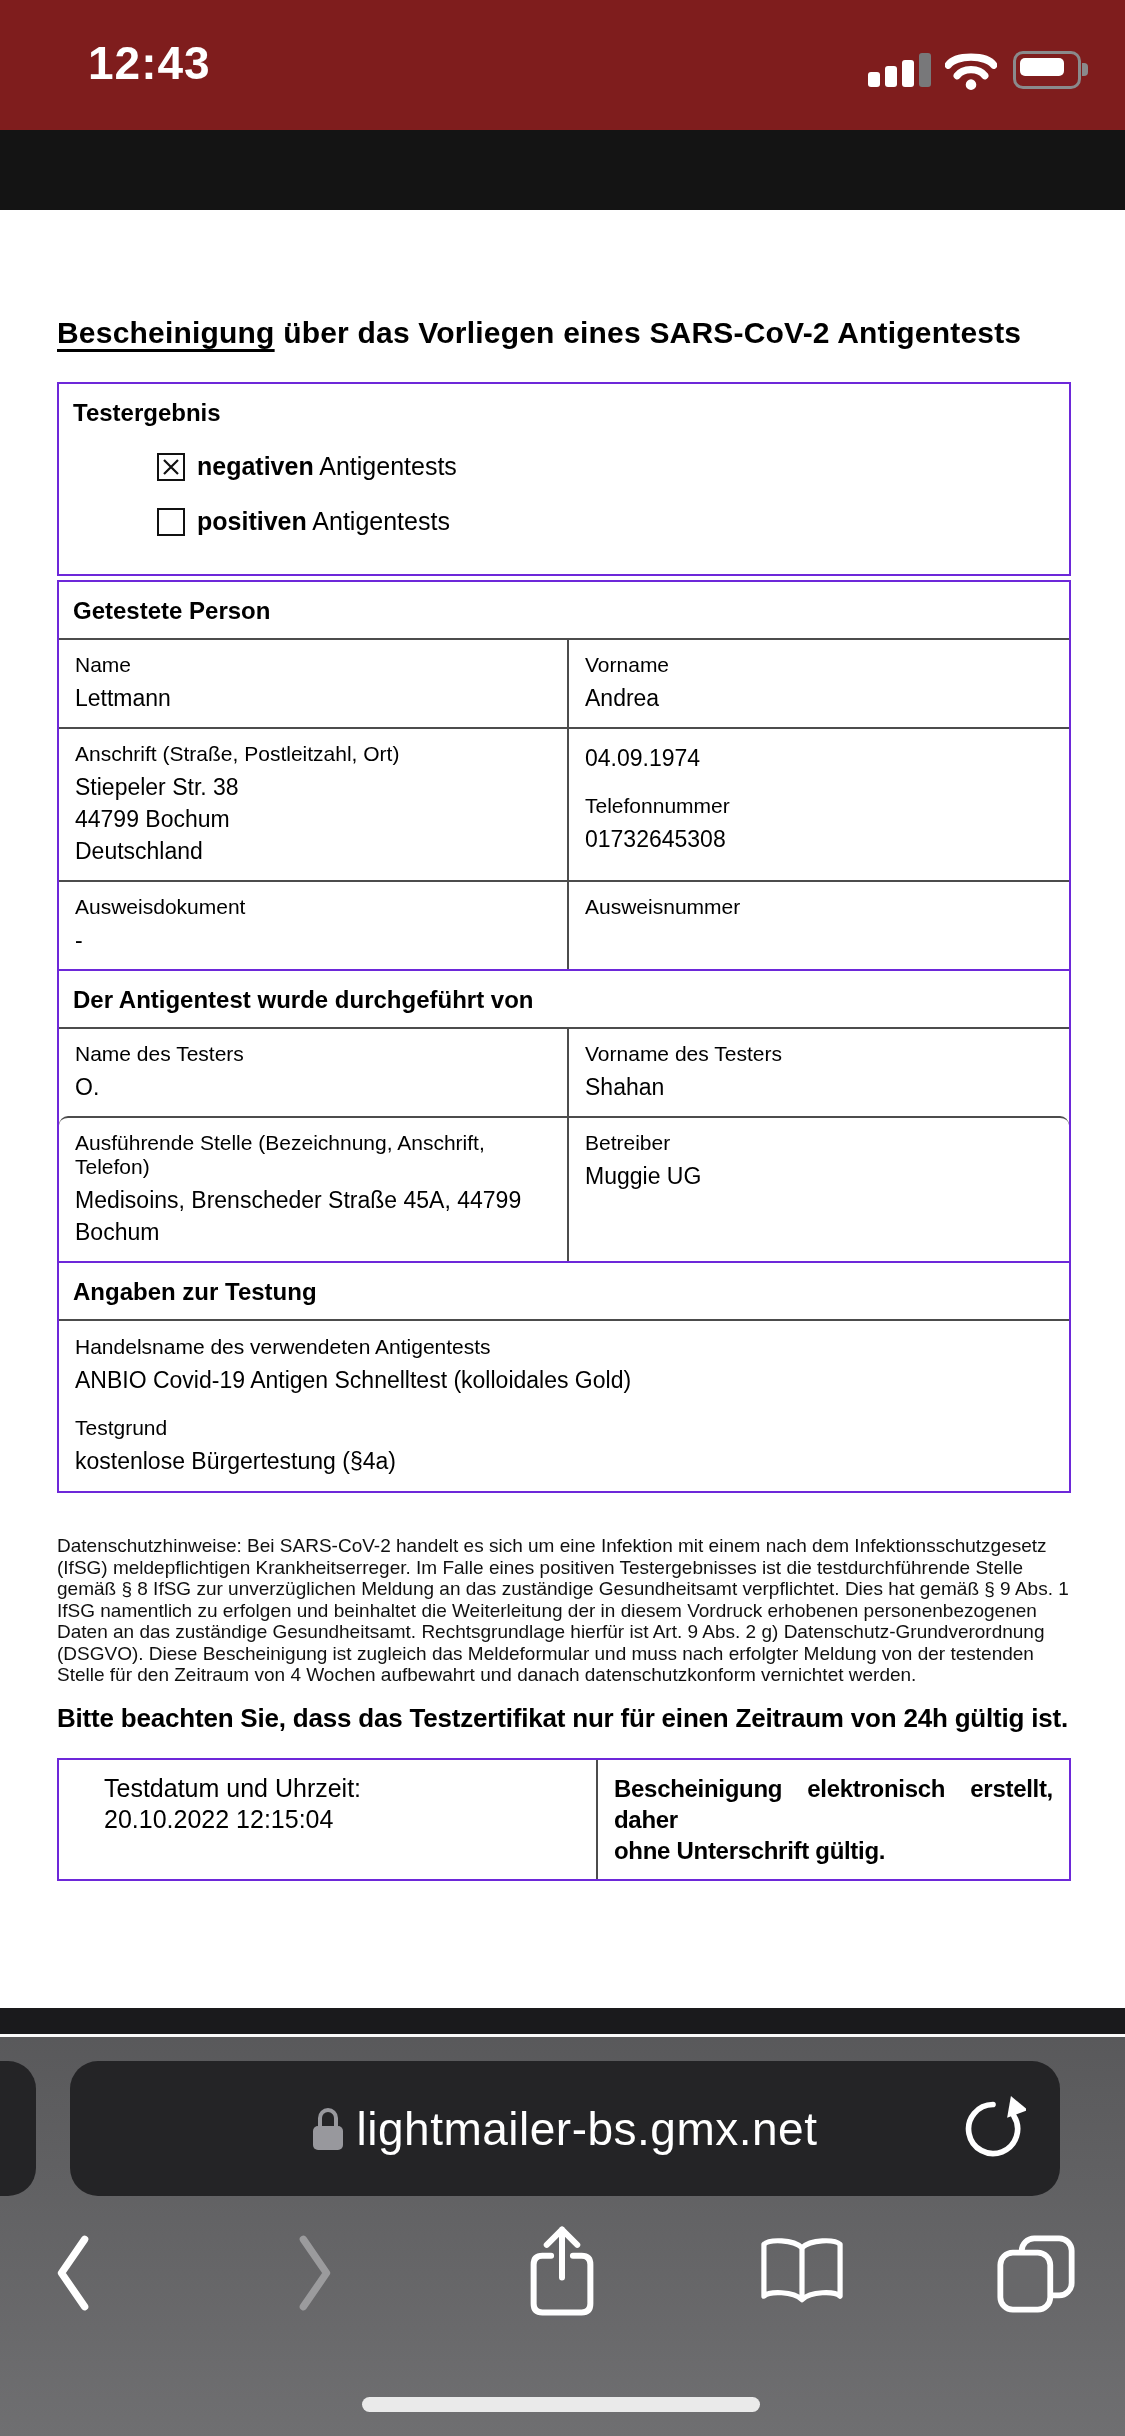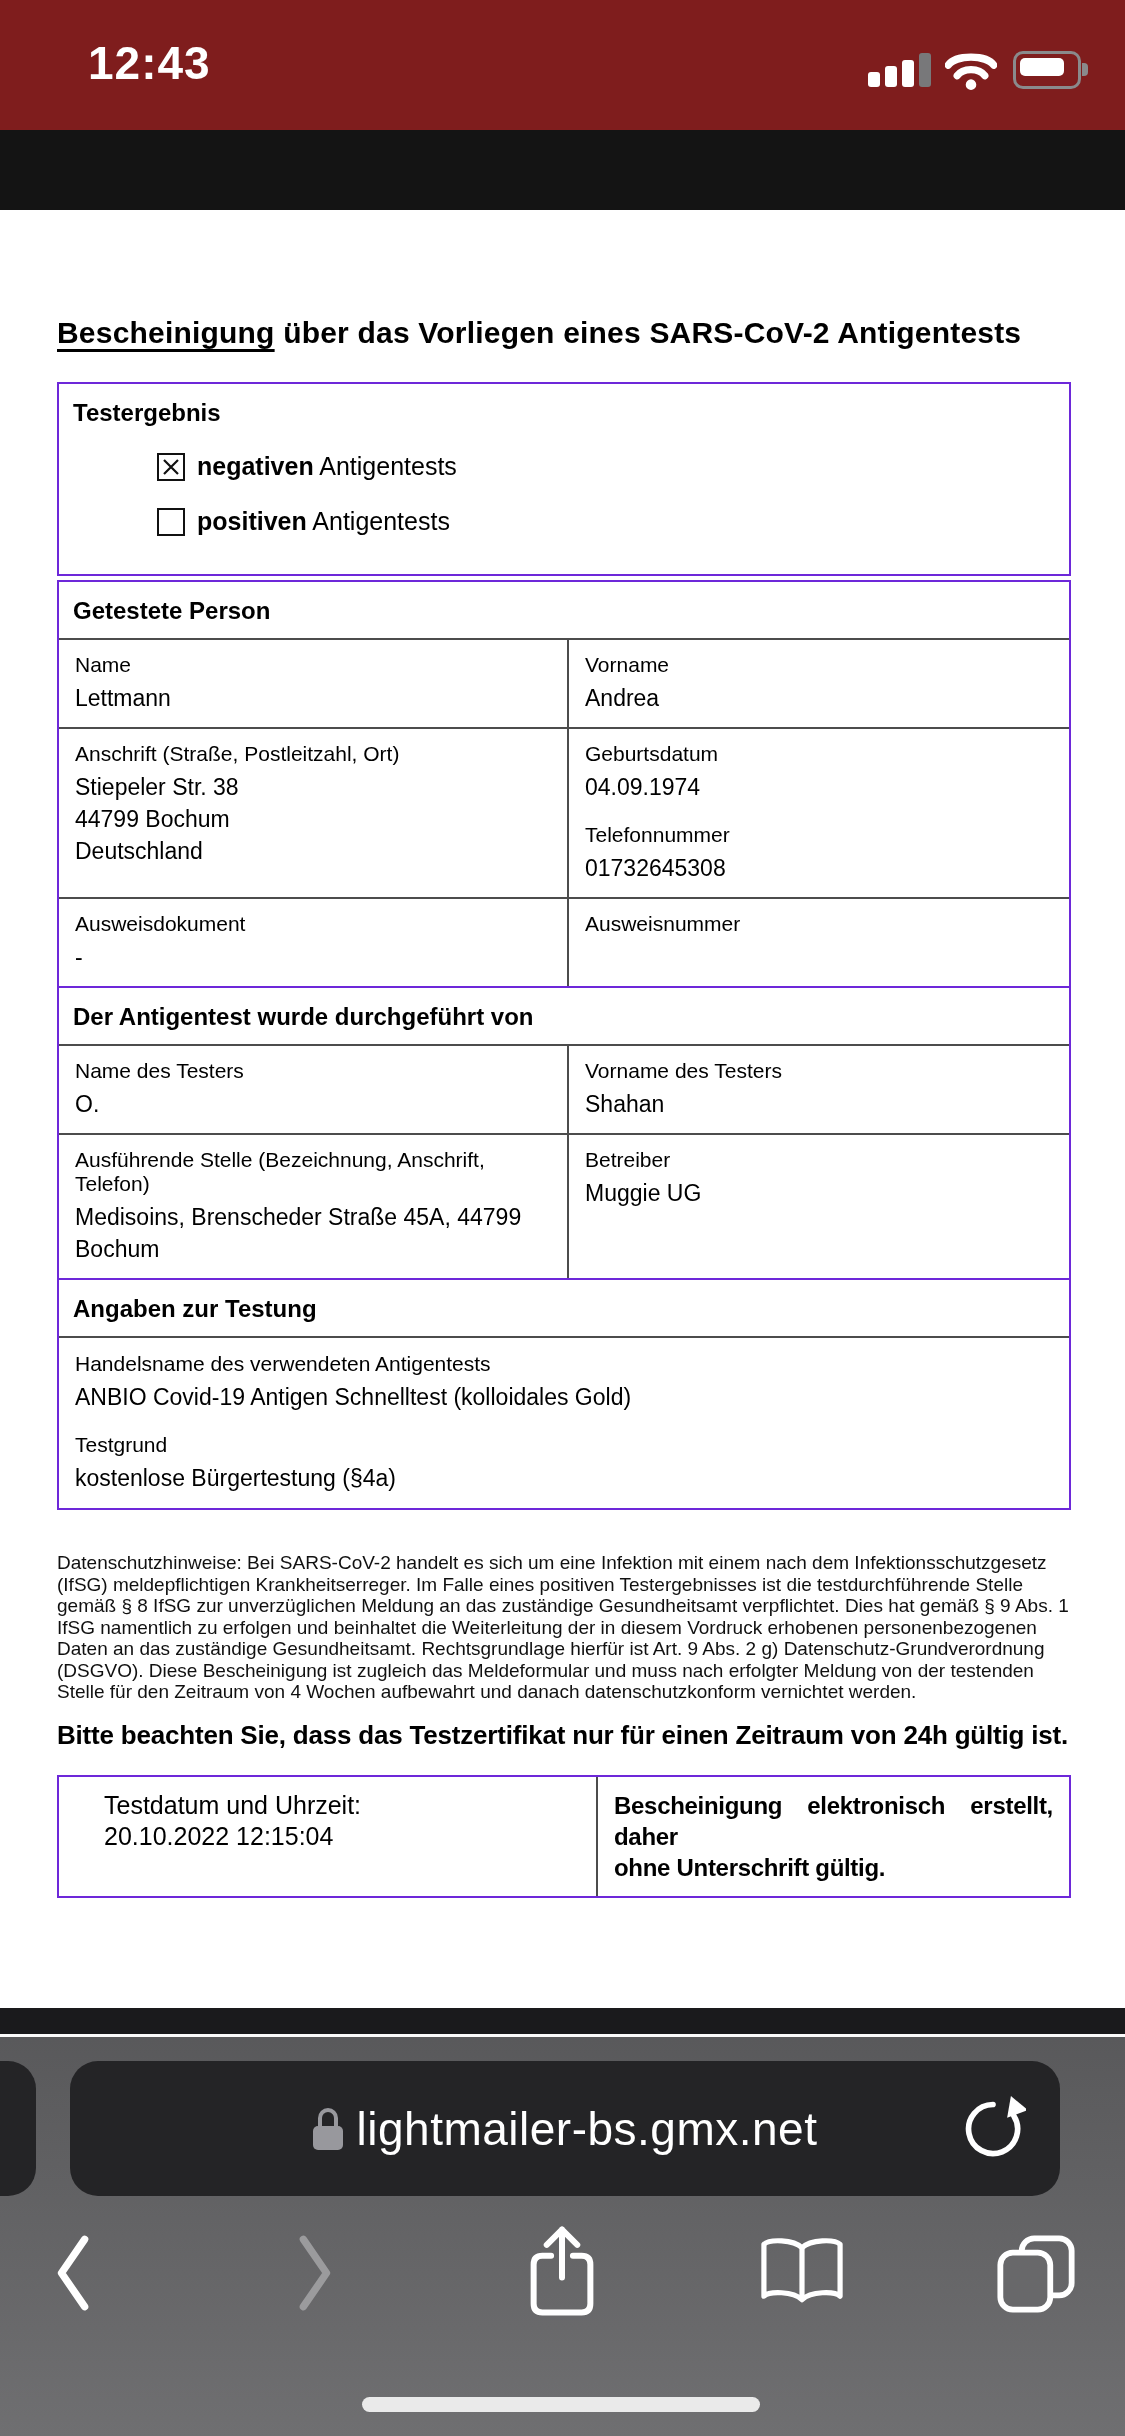--- a/index.html
+++ b/index.html
@@ -43,21 +43,21 @@
   .row + .row{border-top:2px solid #4c4c4c;}
   .cell{padding:13px 16px;box-sizing:border-box;}
   .cell-l{width:510px;border-right:2px solid #4c4c4c;flex:none;}
   .cell-r{flex:1;}
   .lbl{font-size:21px;margin-bottom:5px;}
   .val{font-size:23px;line-height:32px;}
   .r-name{min-height:81px;}
   .r-addr{min-height:141px;}
   .r-ausweis{min-height:84px;}
   .r-tester{min-height:83px;}
-  .r-stelle{min-height:113px;}
+  .r-stelle{min-height:113px;border-radius:9px;}
   .d-content{min-height:136px;padding:14px 16px;}
   .sub-field{margin-top:20px;}
   .privacy{margin:42px 0 0;font-size:19px;line-height:21.5px;width:1014px;color:#101010;}
   .validity{margin:17px 0 0;font-size:26px;font-weight:bold;letter-spacing:-0.2px;}
   .tbl-e{margin-top:24px;padding-left:29px;}
   .r-date{min-height:87px;}
   .date-val{font-size:25px;line-height:31px;}
   .note-bold{font-weight:bold;font-size:24px;line-height:31px;letter-spacing:-0.3px;}
   .note-line1{text-align:justify;text-align-last:justify;}
   
@@ -142,21 +142,20 @@
     <div class="row r-addr">
       <div class="cell cell-l">
         <div class="lbl">Anschrift (Straße, Postleitzahl, Ort)</div>
         <div class="val">
           <div>Stiepeler Str. 38</div>
           <div>44799 Bochum</div>
           <div>Deutschland</div>
         </div>
       </div>
       <div class="cell cell-r">
-        <div class="lbl">Geburtsdatum</div>
         <div class="val">04.09.1974</div>
         <div class="sub-field">
           <div class="lbl">Telefonnummer</div>
           <div class="val">01732645308</div>
         </div>
       </div>
     </div>
     <div class="row r-ausweis">
       <div class="cell cell-l">
         <div class="lbl">Ausweisdokument</div>

